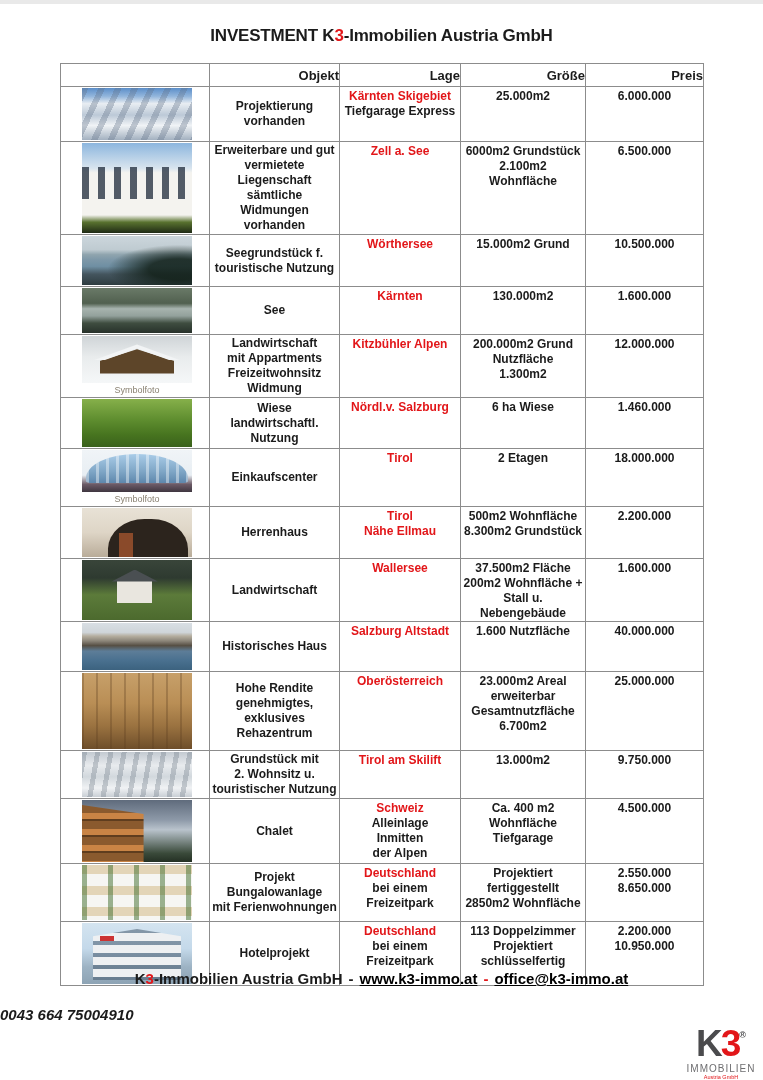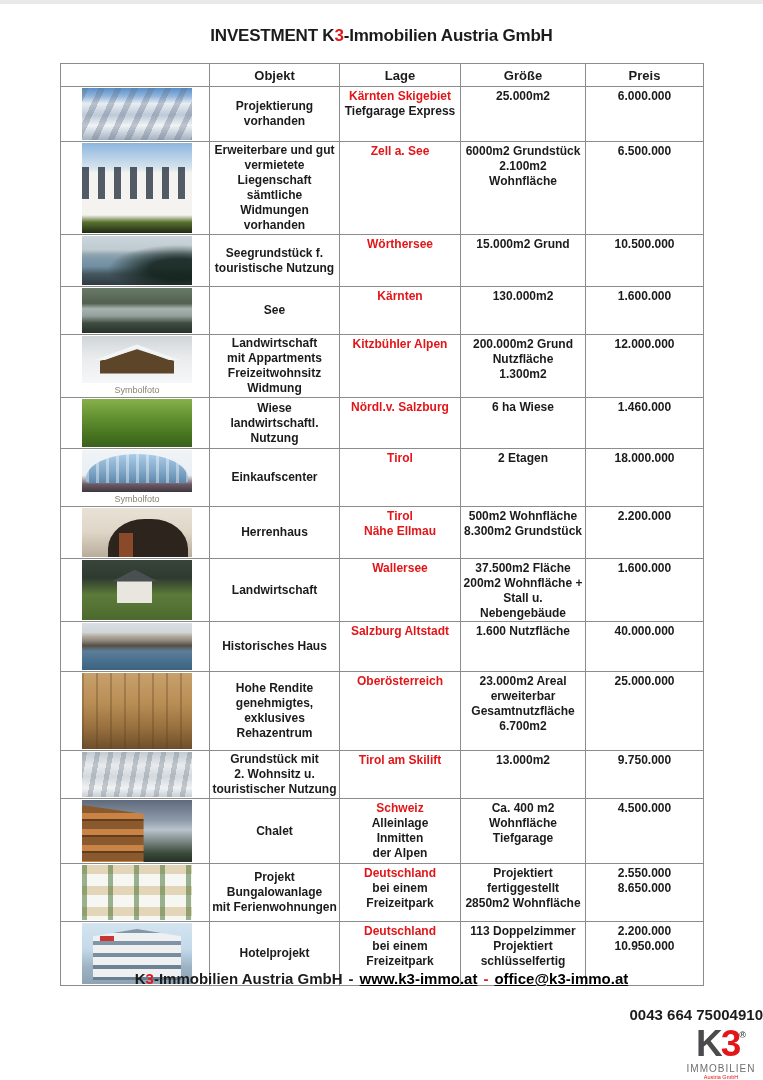--- a/index.html
+++ b/index.html
@@ -2,21 +2,21 @@
 <html><head>
 <meta charset="utf-8">
 <style>
   html,body{margin:0;padding:0;background:#e9e9e9;}
   .page{position:relative;width:763px;height:1080px;background:#ffffff;margin:4px auto;
         font-family:"Liberation Sans",sans-serif;font-weight:bold;color:#1b1b1b;overflow:hidden;}
   .title{position:absolute;top:22px;left:0;right:0;text-align:center;font-size:17px;letter-spacing:-0.2px;}
   .red{color:#e21619;}
   table{position:absolute;left:60px;top:59px;width:643px;border-collapse:collapse;table-layout:fixed;}
   th,td{border:1px solid #8c8c8c;padding:0;}
-  th{height:22px;font-size:13px;font-weight:bold;text-align:center;background:#fff;}
+  th{height:22px;font-size:13px;font-weight:bold;text-align:right;background:#fff;}
   td{font-size:12px;line-height:15px;vertical-align:top;text-align:center;}
   td.objekt{vertical-align:middle;padding:1px 2px;}
   td.lage,td.groesse,td.preis{padding-top:2px;}
   td.photo{position:relative;}
   .thumb{position:absolute;top:1px;bottom:1px;left:21px;width:110px;overflow:hidden;}
   .thumb.withcap{bottom:14px;}
   .thumb::before,.thumb::after{content:"";position:absolute;}
   .caption{position:absolute;bottom:1px;left:21px;width:110px;height:12px;font-size:9px;font-weight:normal;
            color:#8a8272;text-align:center;line-height:12px;}
   
@@ -69,21 +69,21 @@
   .hotel-rendering{background:linear-gradient(180deg,#d4e4f0 0%,#c4d9ea 42%,#9db3c4 72%,#8da3b4 100%);}
   .hotel-rendering::before{left:10%;right:10%;top:10%;bottom:6%;
      background:repeating-linear-gradient(180deg, rgba(70,90,110,.55) 0 4px, #eef0f2 4px 12px);
      clip-path:polygon(0 14%,50% 0,100% 14%,100% 100%,0 100%);}
   .hotel-rendering::after{left:16%;top:22%;width:14px;height:5px;background:#c33;}
   
   .contact-line{position:absolute;top:966px;left:0;right:0;text-align:center;font-size:15px;}
   .contact-line a{color:#000000;text-decoration:underline;}
   .sep1{margin:0 6px;}
   .sep2{color:#e21619;margin:0 6px;}
-  .phone-line{position:absolute;top:1002px;left:0;right:0;text-align:right;font-size:15px;}
+  .phone-line{position:absolute;top:1002px;left:0;right:0;text-align:left;font-size:15px;font-style:italic;}
   .logo{position:absolute;right:6px;bottom:4px;width:72px;text-align:center;line-height:1;}
   .logo .mark{font-size:37px;letter-spacing:-2px;color:#4b4b4d;}
   .logo .mark .reg{font-size:9px;vertical-align:18px;letter-spacing:0;}
   .logo .word{font-size:10px;color:#6e6e70;letter-spacing:1px;margin-top:2px;font-weight:normal;}
   .logo .sub{font-size:5.5px;color:#e21619;margin-top:1px;font-weight:normal;}
 </style>
 </head>
 <body>
 
 <div class="page">

